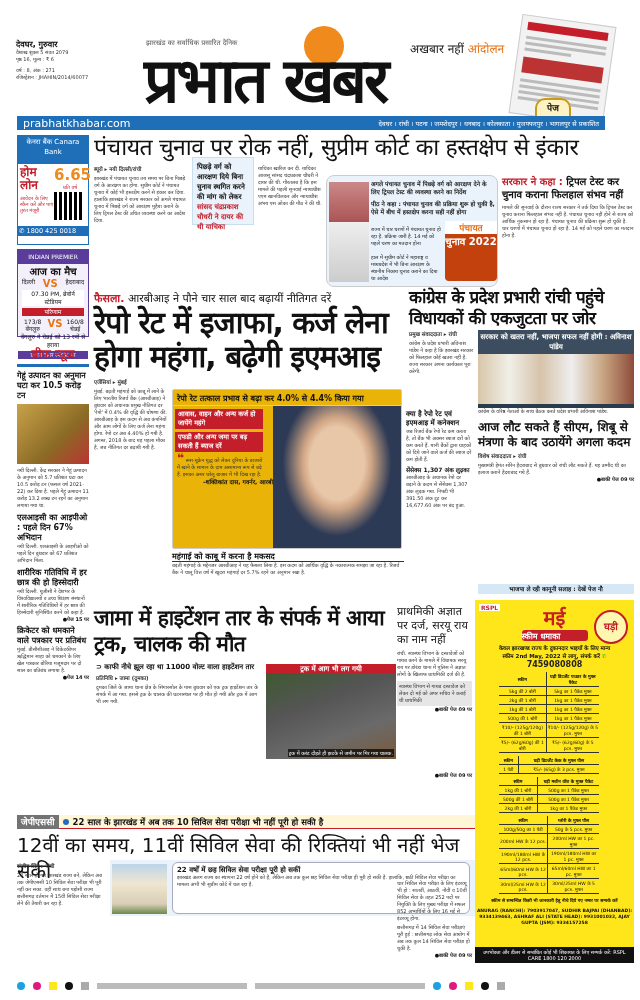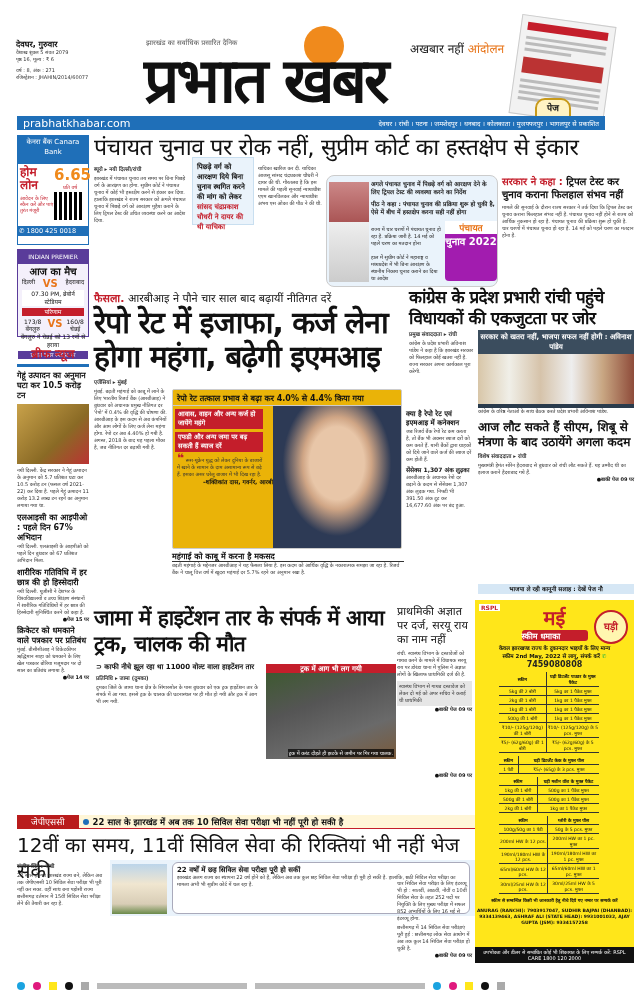--- a/index.html
+++ b/index.html
@@ -43,21 +43,21 @@
 .brief .img{height:60px;background:linear-gradient(135deg,#c9a24a,#8a6a25 60%,#b33);margin:3px 0}
 .more{font-size:5px;text-align:right;font-weight:bold}
 h1.lead{font-size:23px;font-weight:normal;line-height:30px;letter-spacing:-0.5px}
 .col{font-size:5px;line-height:7px;color:#333}
 .byline{font-size:5.5px;font-weight:bold;margin-bottom:2px;color:#333}
 .box-sc{left:192px;top:157px;width:62px;height:68px;background:#eaf3fb;border:1px solid #c9dff0;padding:4px;font-size:7px;line-height:10px;font-weight:bold}
 .box-sc .red{color:#c41e2b}
 .sc-panel{left:326px;top:175px;width:172px;height:112px;background:#eaf3fb;border-radius:8px;border:1px solid #ccc;overflow:hidden}
 .sc-panel .court{position:absolute;left:2px;top:6px;width:40px;height:100px;background:linear-gradient(#c88,#a55 40%,#eee 40%,#ccc)}
 .sc-panel .t{position:absolute;left:44px;font-size:6px;line-height:8px;font-weight:bold;color:#222}
-.sc-panel .em{position:absolute;left:118px;top:45px;width:52px;height:60px;background:#a21caf;color:#fff;text-align:center;font-size:10px;font-weight:bold;border-radius:4px}
+.sc-panel .em{position:absolute;left:118px;top:45px;width:52px;height:60px;background:#c2410c;color:#fff;text-align:center;font-size:10px;font-weight:bold;border-radius:4px}
 .sc-panel .em .top{color:#e8751a;background:#fff;font-size:9px}
 .sarkar{left:502px;top:175px;width:132px}
 .sarkar h3{font-size:10px;line-height:13px;font-weight:bold}
 .sarkar h3 .red{color:#c41e2b}
 .faisla{left:94px;top:290px;width:310px;font-size:11px}
 .faisla .red{color:#c41e2b;font-weight:bold}
 .repo-h{left:94px;top:306px;width:310px;font-size:30px;font-weight:bold;line-height:34px;letter-spacing:-1px}
 .repo-box{left:172px;top:389px;width:230px;height:160px;border:1px solid #ccc;border-radius:2px;overflow:hidden;background:#eab308}
 .repo-box .hd{font-size:8px;font-weight:bold;padding:2px 4px;border-bottom:1px solid #ccc}
 .repo-box .pill{background:#c41e2b;color:#fff;font-size:6.5px;font-weight:bold;margin:3px 2px;padding:1px 3px;width:88px;line-height:9px}
@@ -85,21 +85,21 @@
 .ad .line1{font-size:5.5px;font-weight:bold;text-align:center;margin-top:3px}
 .ad .line2{font-size:5.5px;font-weight:bold;text-align:center}
 .ad .line2 .ph{font-size:8px;color:#222}
 .ad table{border-collapse:collapse;margin:3px auto 0 24px;width:100px}
 .ad td,.ad th{border-bottom:1px solid #333;font-size:4.5px;padding:1px;text-align:center}
 .ad th{font-weight:bold}
 .ad td+td,.ad th+th{border-left:1px solid #333}
 .ad .contacts{font-size:4.5px;font-weight:bold;text-align:center;margin-top:4px;line-height:6px}
 .ad .care{position:absolute;bottom:0;left:0;right:0;background:#111;color:#fff;font-size:5px;text-align:center;padding:2px}
 .jpsc{left:17px;top:815px;width:458px;height:14px;display:flex;align-items:center;background:#fff6d8;border-bottom:1px solid #c41e2b}
-.jpsc .tag{background:#b91c1c;color:#fff;font-size:9px;font-weight:normal;padding:0 14px;height:14px;line-height:14px}
+.jpsc .tag{background:#737373;color:#fff;font-size:9px;font-weight:bold;padding:0 4px;height:14px;line-height:14px}
 .jpsc .dot{width:6px;height:6px;border-radius:50%;background:#1f6fb8;margin:0 4px}
 .jpsc .t{font-size:8.5px;font-weight:bold}
 .civil-h{left:17px;top:832px;width:458px;font-size:20px;line-height:26px}
 .civil-box{left:110px;top:860px;width:365px;height:56px;background:#eaf3fb}
 .civil-box .bld{position:absolute;left:2px;top:4px;width:55px;height:50px;background:linear-gradient(#bcd5ea,#f0e6d0 40%,#d8cdb6 80%,#6a8a4a)}
 .civil-box .inner{position:absolute;left:62px;top:2px;width:298px;height:52px;background:#fff;border:1px solid #aab;border-radius:6px;padding:2px 4px}
 .civil-box h5{font-size:7px;font-weight:bold}
 .regmarks{left:17px;top:980px;width:610px;height:12px;display:flex;align-items:center;gap:8px}
 .rm{width:8px;height:8px;border-radius:50%}
 .rm.sq{border-radius:0}

